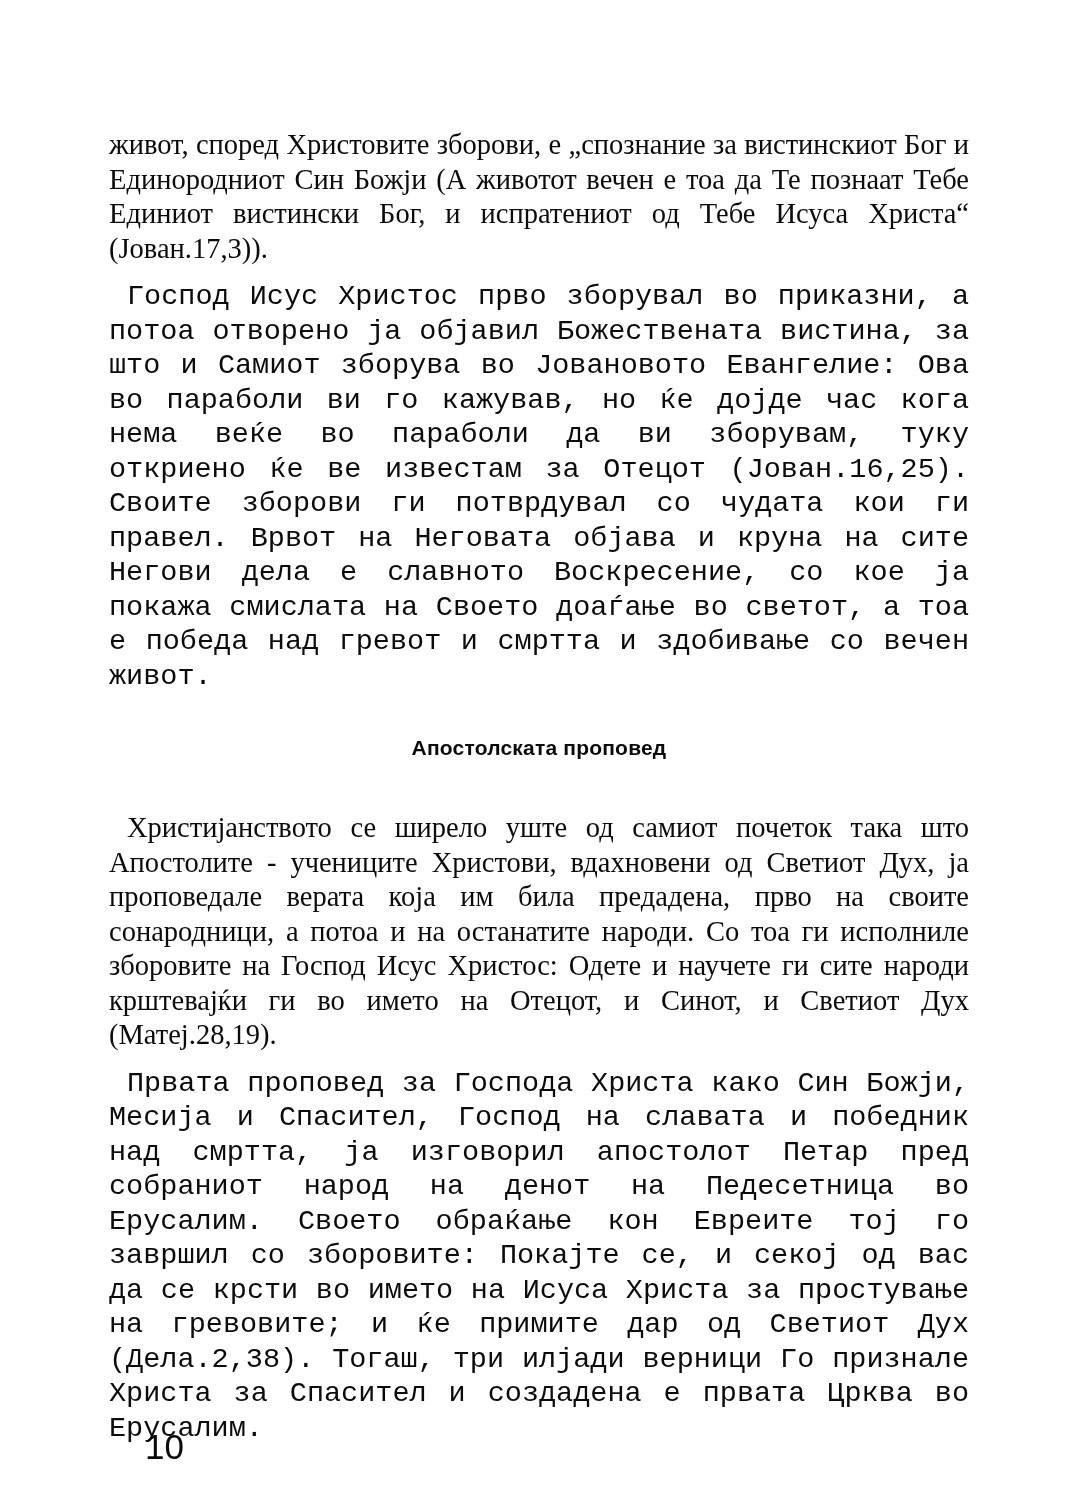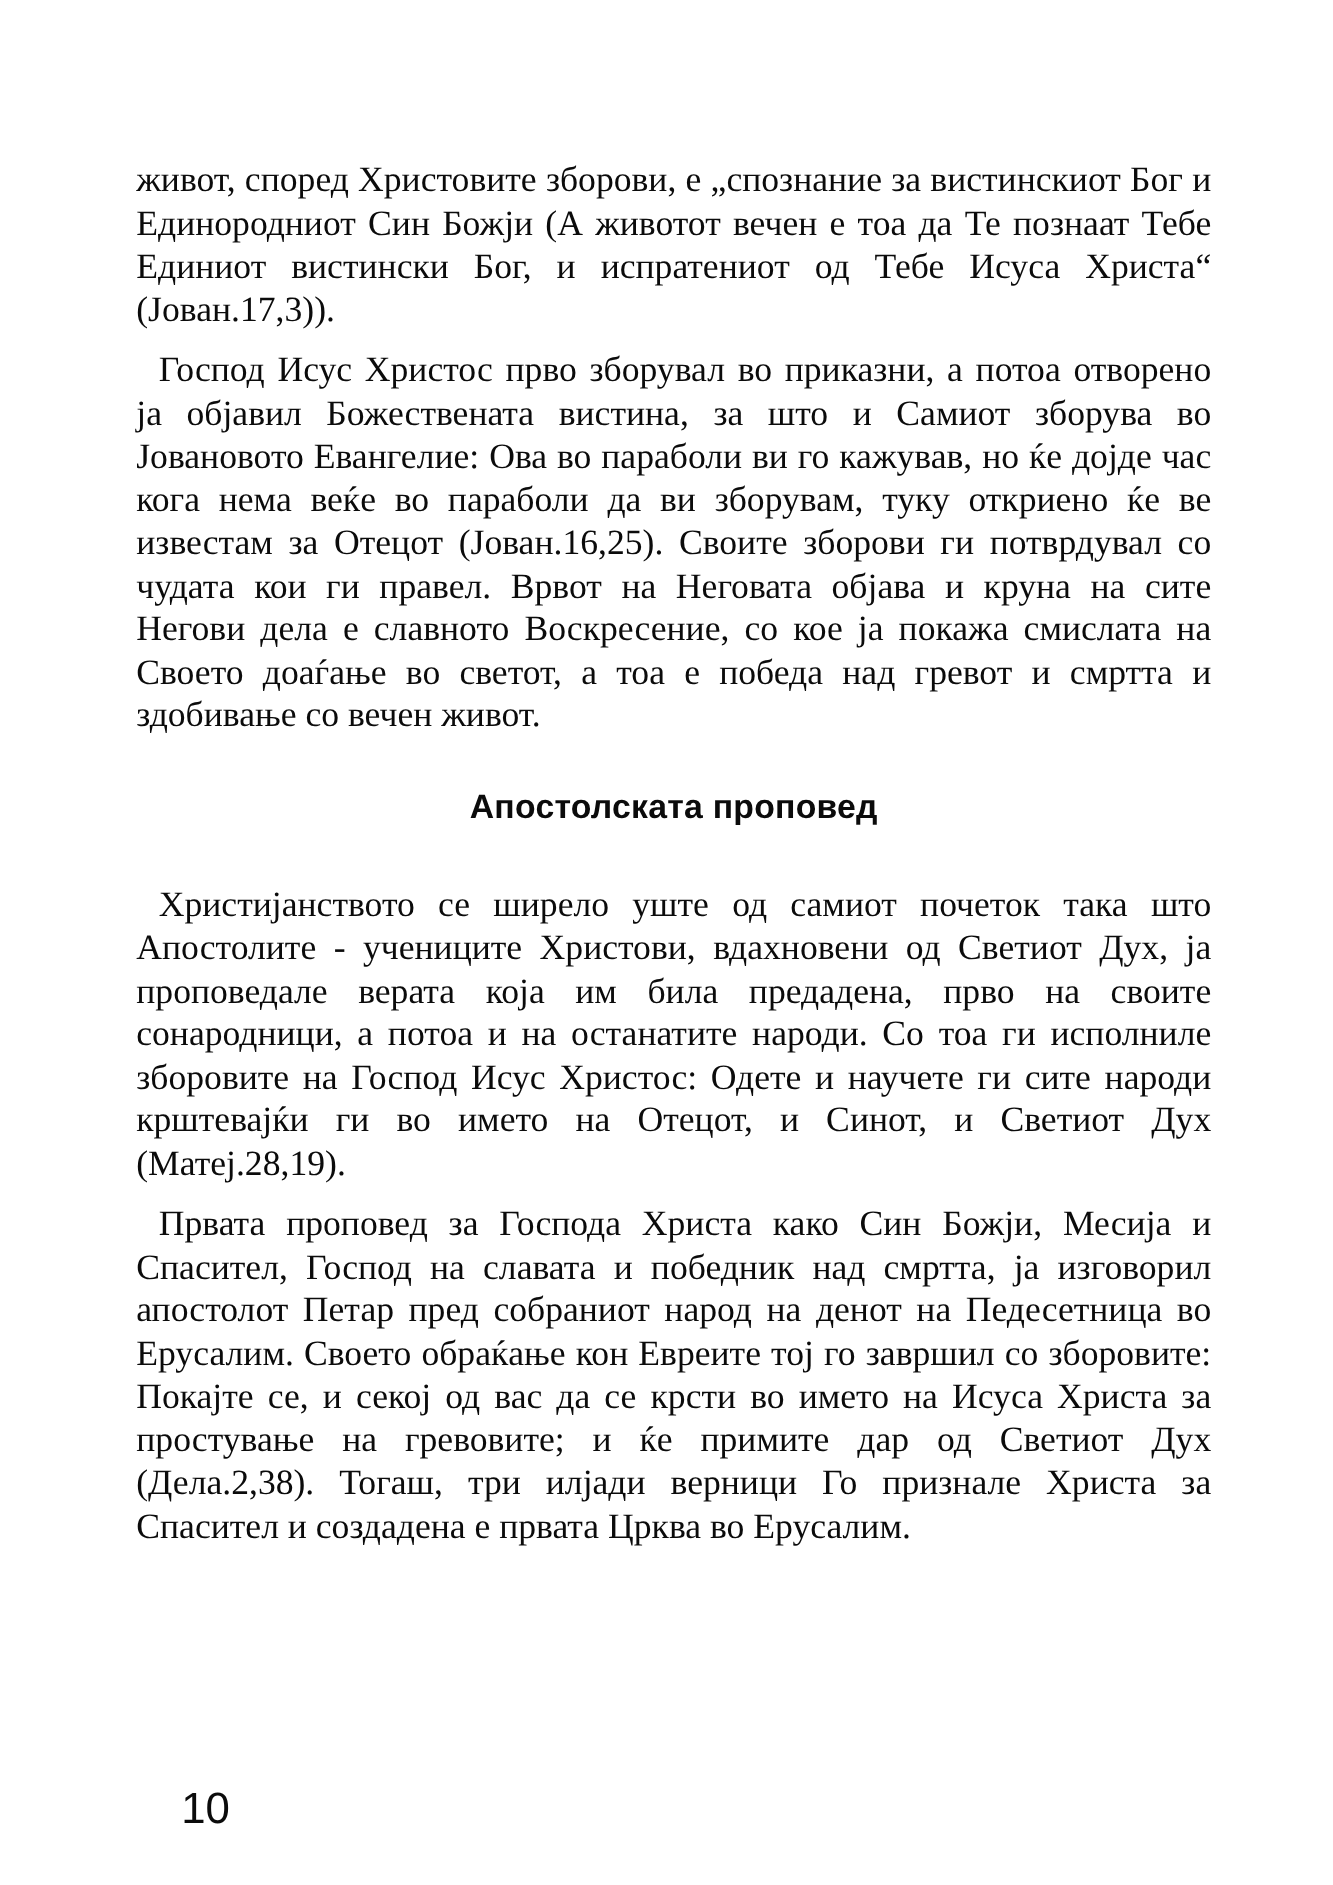--- a/index.html
+++ b/index.html
@@ -27,29 +27,30 @@
     font-family: "Liberation Serif", serif;
     font-size: 28.5px;
     line-height: 34.5px;
     text-align: justify;
     text-indent: 18px;
     hyphens: manual;
     -webkit-hyphens: manual;
   }
   .para + .para {
     margin-top: 14px;
+    font-family: Liberation Mono, monospace;
   }
   .para.continuation {
     text-indent: 0;
   }
   .heading {
     margin: 34px 0 43px 0;
     font-family: "Liberation Sans", sans-serif;
     font-weight: 700;
-    font-size: 27px;
+    font-size: 21px;
     line-height: 40px;
     text-align: center;
     text-indent: 0;
     letter-spacing: 0.2px;
     color: var(--ink, #0a0a0a);
   }
   .page-number {
     position: absolute;
     left: 121px;
     top: 1429px;

